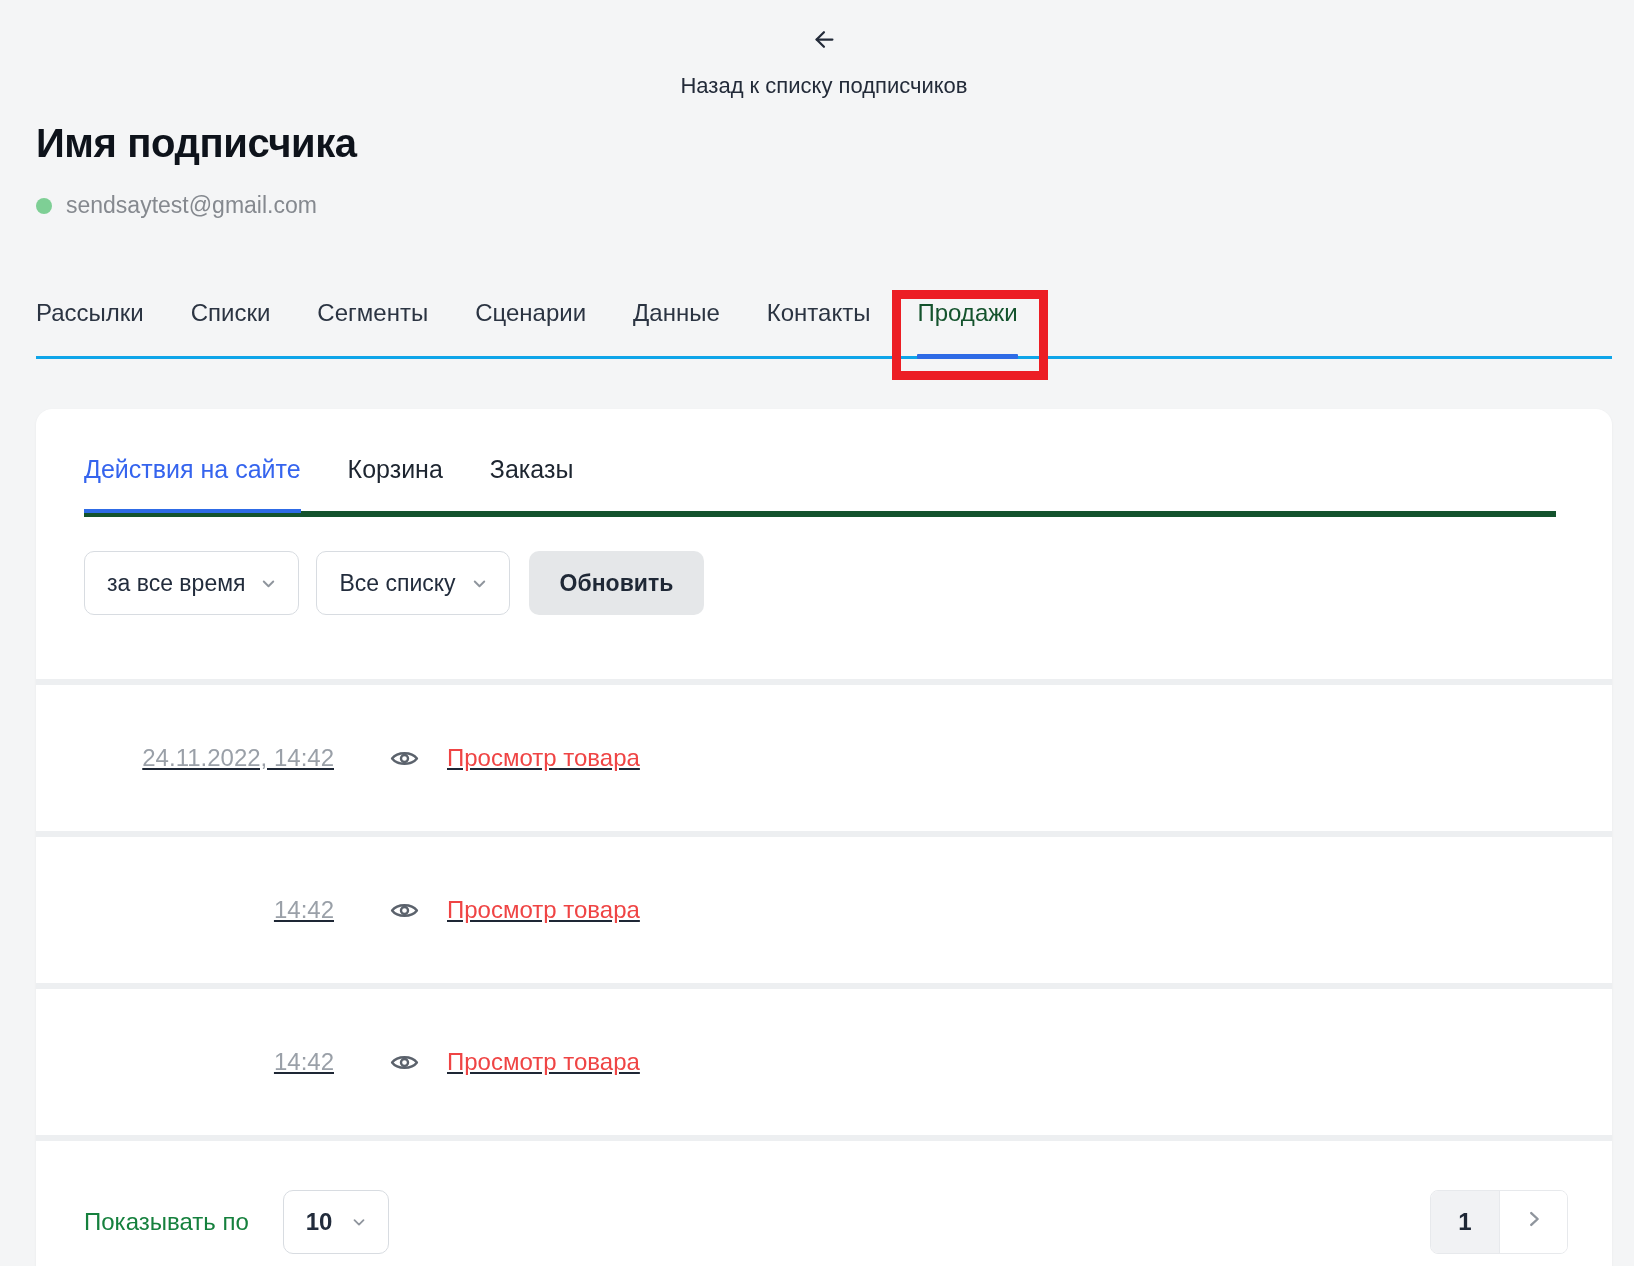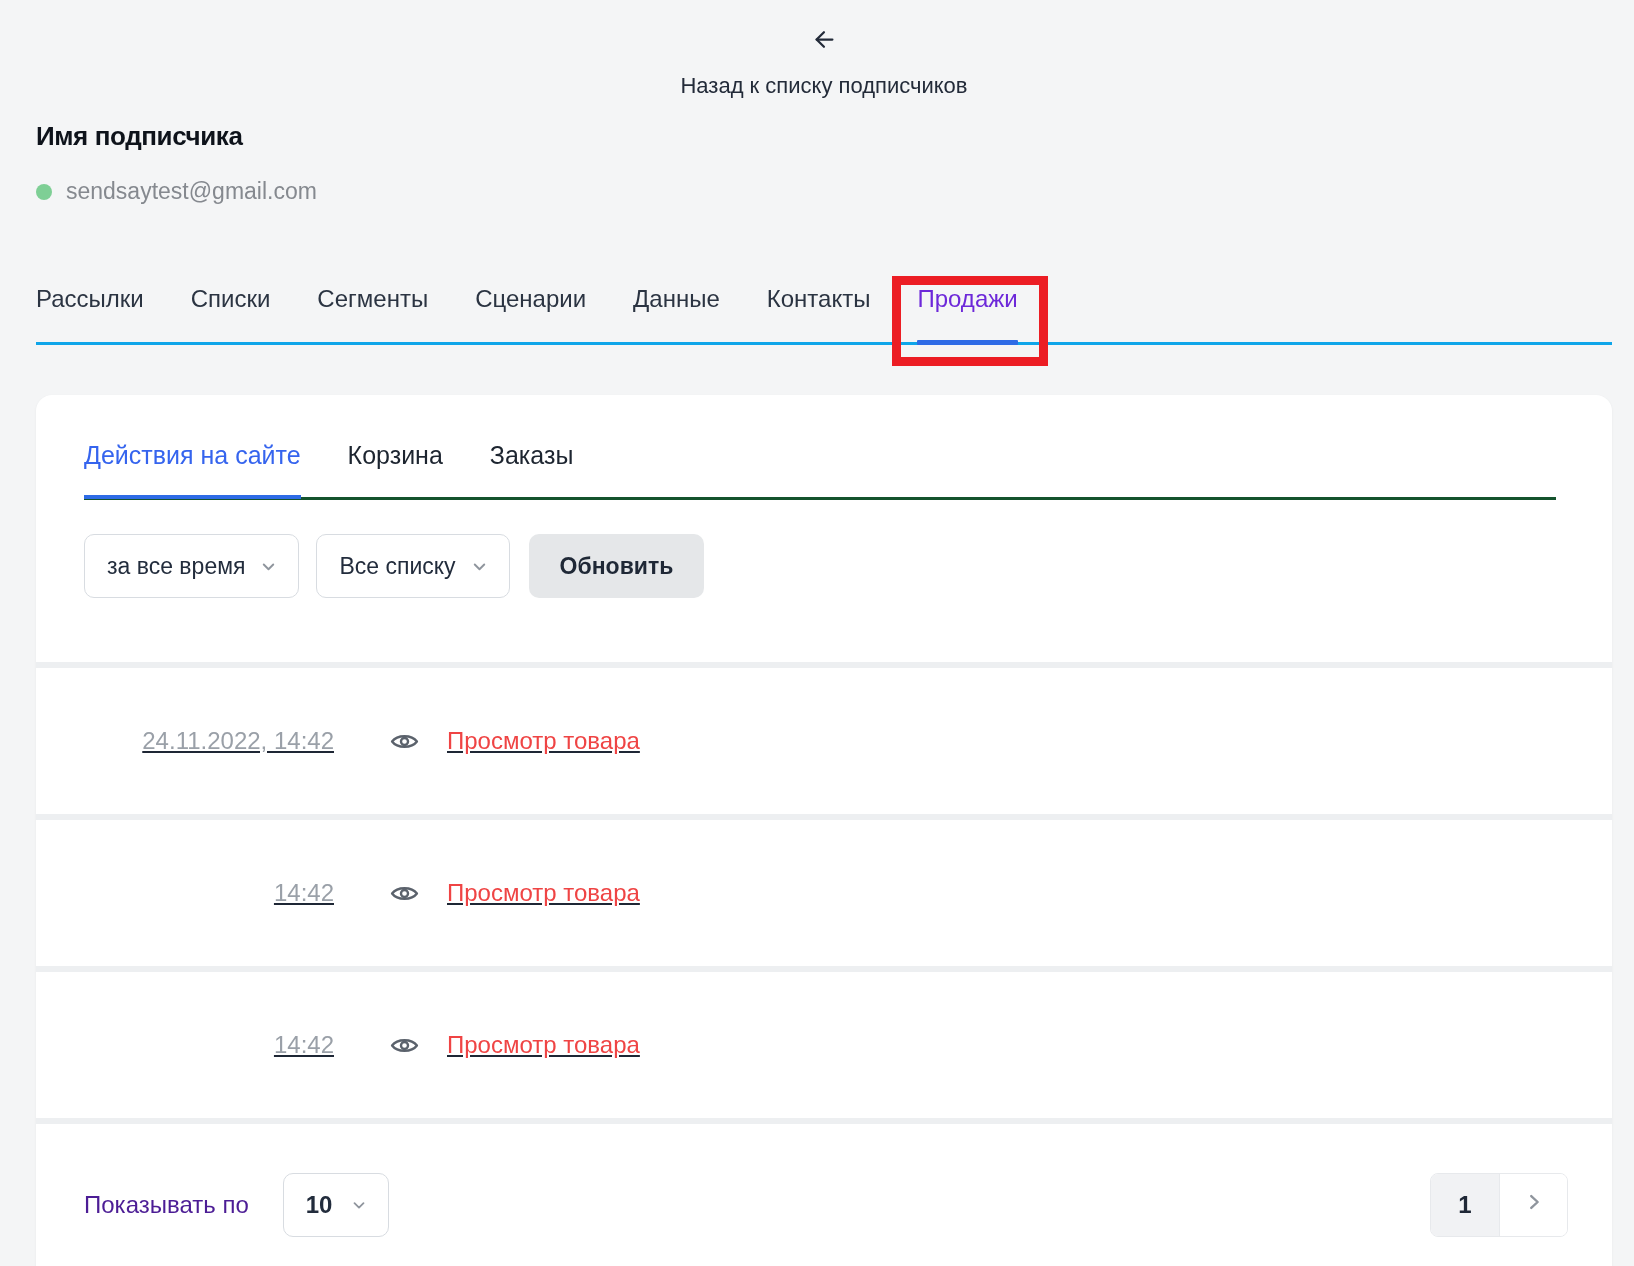--- a/index.html
+++ b/index.html
@@ -10,40 +10,40 @@
     color:#1e2735;
     overflow:hidden;
   }
   .content { padding:26px 22px 0 36px; }
 
   
   .back-row { display:flex; align-items:center; gap:20px; cursor:pointer;flex-direction:column; }
   .back-row svg { display:block; }
   .back-label { font-size:22px; font-weight:500; color:#232b39; }
 
-  .page-title { margin-top:22px; font-size:26px; font-weight:700; color:#0e131b; letter-spacing:-0.4px; }
+  .page-title { margin-top:22px; font-size:40px; font-weight:700; color:#0e131b; letter-spacing:-0.4px; }
 
   .email-row { margin-top:26px; display:flex; align-items:center; gap:14px; }
   .status-dot { width:16px; height:16px; border-radius:50%; background:#7ecf95; }
   .email-text { font-size:23px; color:#85898f; }
 
   
   .tabs { margin-top:80px; display:flex; gap:47px; border-bottom:3px solid #0ea5e9; font-size:24px; color:#2b3442; }
   .tab { padding-bottom:29px; position:relative; cursor:pointer; white-space:nowrap; }
-  .tab.active { color:#6d28d9; }
+  .tab.active { color:#14532d; }
   .tab-underline { position:absolute; left:0; right:0; bottom:-3px; height:5px; background:#2e6be6; border-radius:1px; }
   .red-frame { position:absolute; left:-25px; right:-30px; top:-9px; bottom:-24px; border:9px solid #ec1d24; pointer-events:none; }
 
   
   .card { margin-top:50px; background:#edeff1; border-radius:16px; overflow:hidden;
           display:flex; flex-direction:column; gap:6px; box-shadow:0 1px 3px rgba(16,24,40,.05); }
   .card > section { background:#fff; }
 
   .card-head { padding:46px 0 64px 48px; }
-  .subtabs-row { display:flex; gap:47px; border-bottom:3px solid #14532d; margin-right:56px;
+  .subtabs-row { display:flex; gap:47px; border-bottom:6px solid #14532d; margin-right:56px;
                  font-size:25px; font-weight:500; color:#1d2530; }
   .subtab { position:relative; padding-bottom:27px; cursor:pointer; white-space:nowrap; }
   .subtab.active { color:#3564ee; }
   .subtab-underline { position:absolute; left:0; right:0; bottom:-2px; height:4px; background:#2e6be6; }
 
   .filters { margin-top:34px; display:flex; align-items:center; gap:17px; }
   .select-btn { height:64px; padding:0 20px 0 22px; border:1.5px solid #d8dce1; border-radius:10px;
                 background:#fff; display:inline-flex; align-items:center; gap:14px;
                 font-size:23px; color:#222c3c; cursor:pointer; font-family:inherit; }
   .select-btn svg { display:block; }
@@ -51,21 +51,21 @@
                  font-size:23px; font-weight:600; color:#1f2836; cursor:pointer; font-family:inherit; }
 
   
   .event-row { height:146px; display:flex; align-items:center; padding-left:48px; font-size:24px;text-decoration:underline; }
   .row-date { width:250px; text-align:right; color:#9aa0a8; }
   .eye-wrap { margin-left:56px; display:flex; }
   .row-event { margin-left:28px; color:#ef4444; font-weight:500; }
 
   
   .card-foot { height:162px; display:flex; align-items:center; padding:0 44px 0 48px; }
-  .perpage-label { font-size:24px; font-weight:500; color:#4c1d95; }
+  .perpage-label { font-size:24px; font-weight:500; color:#15803d; }
   .perpage-select { margin-left:34px; min-width:90px; justify-content:flex-end; font-weight:600; font-size:24px;gap:18px; }
   .foot-spacer { flex:1; }
   .pagination { display:flex; border:1px solid #e7e9ec; border-radius:8px; overflow:hidden; }
   .page-btn { width:68px; height:62px; display:flex; align-items:center; justify-content:center;
               background:#fff; border:none; font-size:24px; font-weight:700; color:#1f2836;
               cursor:pointer; font-family:inherit; }
   .page-btn.current { background:#f1f2f4; }
   .page-btn + .page-btn { border-left:1px solid #e7e9ec; }
 </style>
 </head>

